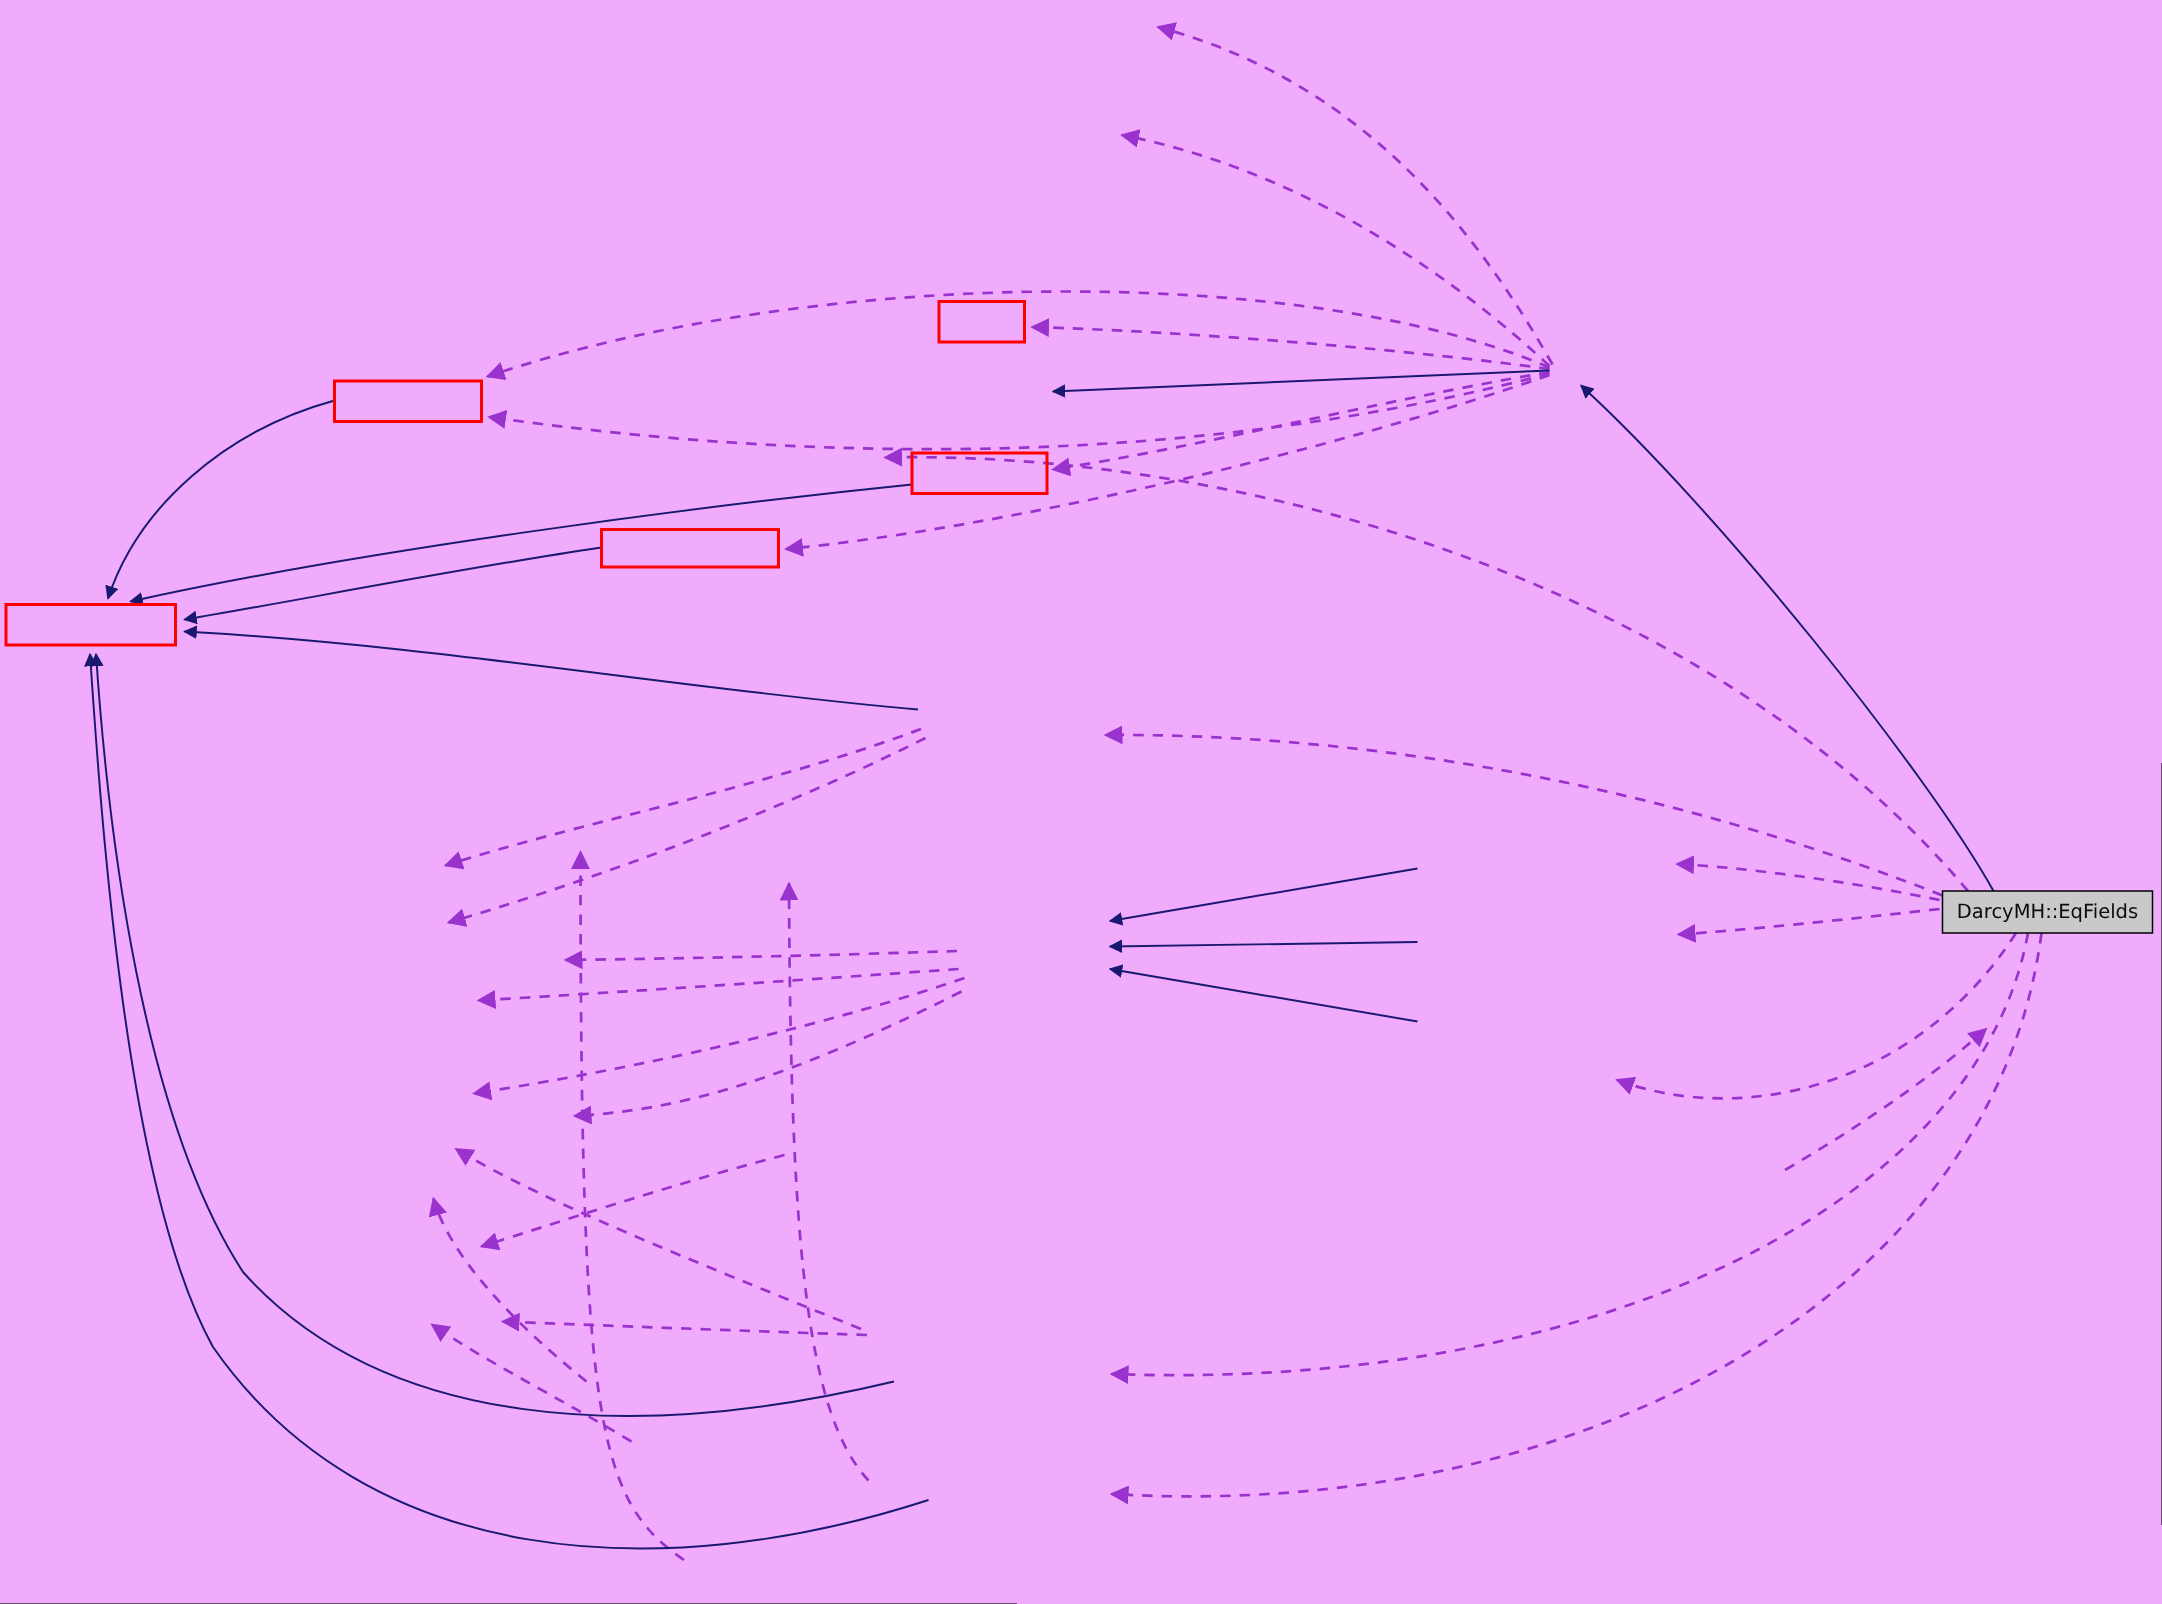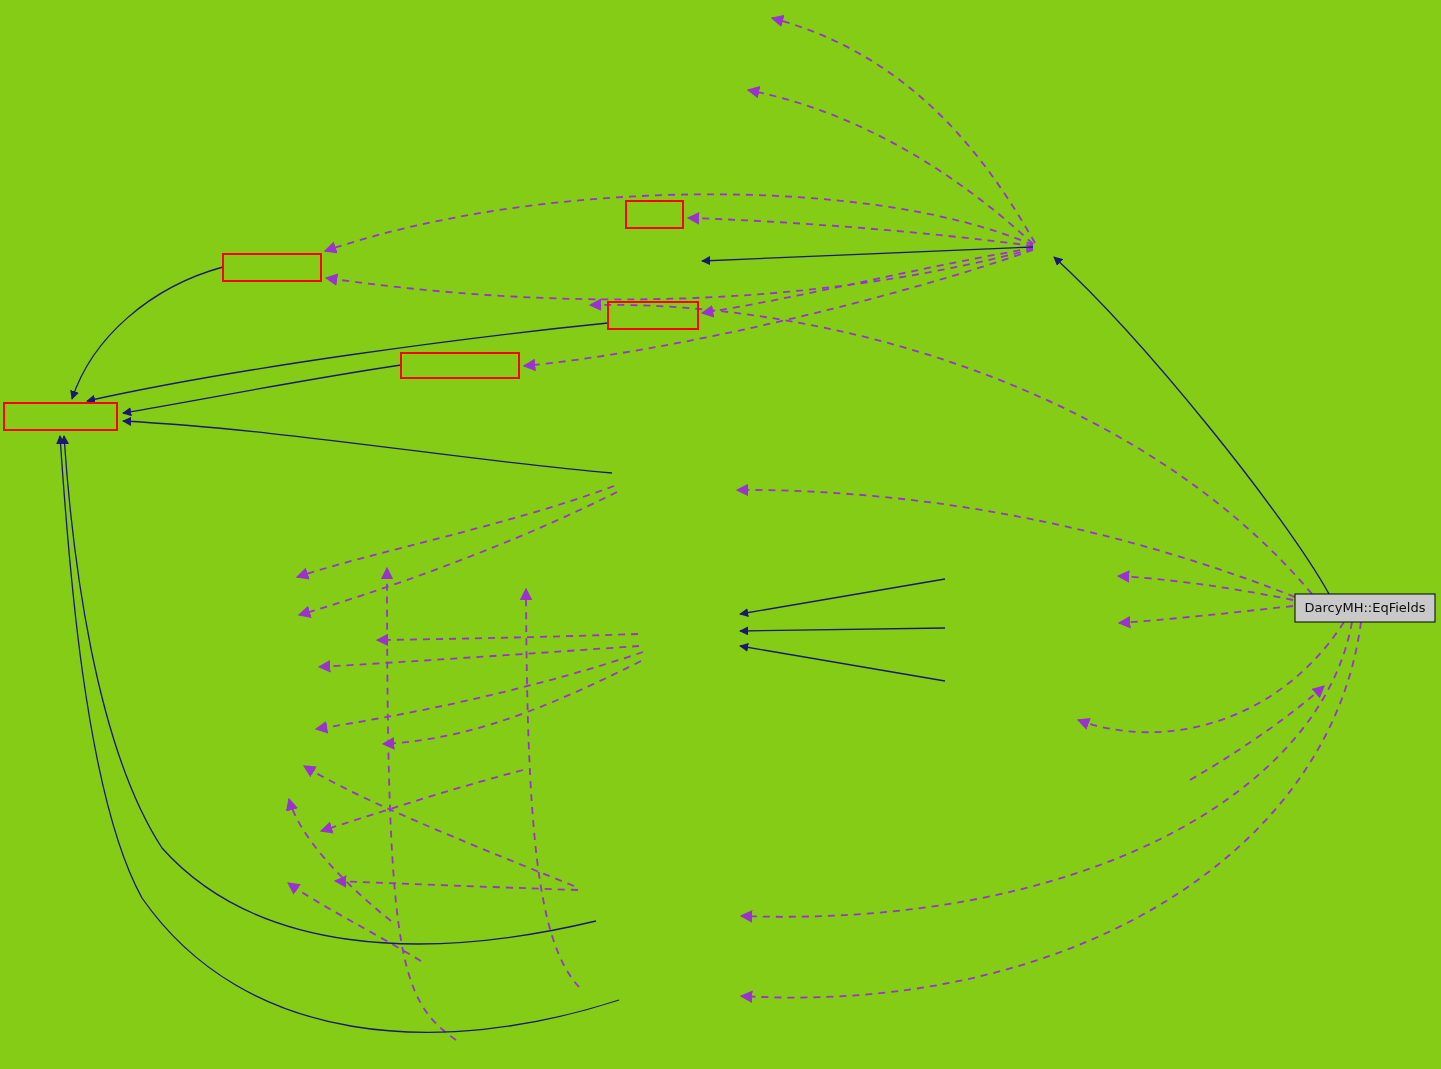--- a/index.html
+++ b/index.html
@@ -1,16 +1,16 @@
 <!DOCTYPE html>
 <html><head>
 <meta charset="utf-8">
 <style>
   html,body{margin:0;padding:0;background:#000;}
-  .stage{position:relative;width:1441px;height:1069px;background:#84cc16;overflow:hidden;
+  .stage{position:relative;width:1441px;height:1069px;background:#f0abfc;overflow:hidden;
          font-family:"DejaVu Sans","Liberation Sans",sans-serif;}
   svg{position:absolute;left:0;top:0;}
   .node-label{font-size:13px;fill:#0d0d0d;}
 </style>
 </head>
 <body>
 
 <div class="stage">
   <svg id="graph" width="1441" height="1069" viewBox="0 0 1441 1069">
     <defs>

